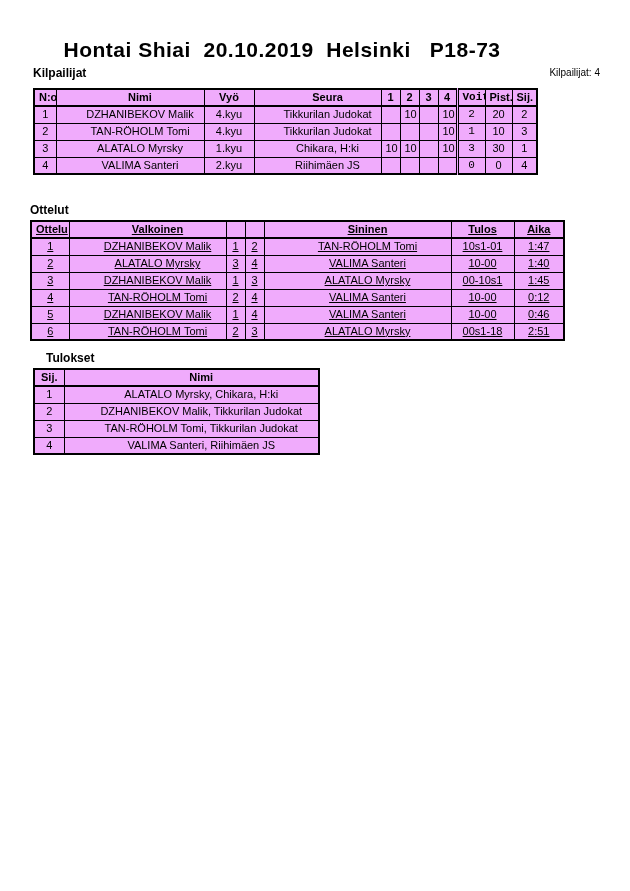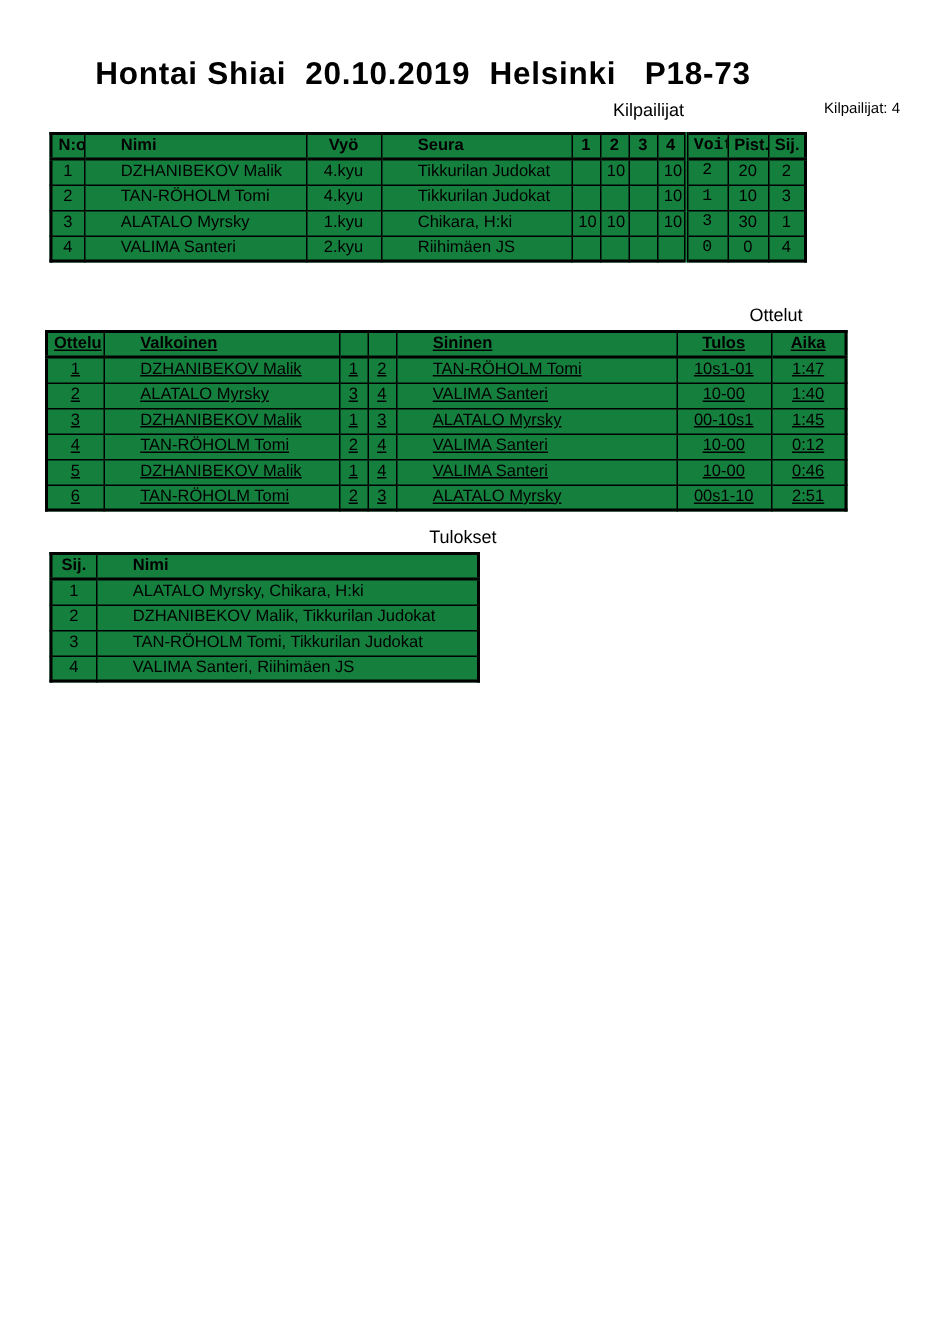--- a/index.html
+++ b/index.html
@@ -24,51 +24,51 @@
   }
   .count {
     position: absolute;
     top: 67px; right: 30px;
     font-size: 10px;
     margin-left: 20px;
   }
   .sec-title {
     position: absolute;
     font-size: 12px;
-    font-weight: normal;
-    text-align: right;
+    font-weight: bold;
+    text-align: left;
   }
   .t1 { top: 66px;  left: 33px; width: 423px; }
   .t2 { top: 203px; left: 30px; width: 505px; }
   .t3 { top: 351px; left: 46px; width: 285px; }
   table {
     position: absolute;
     border-collapse: collapse;
     table-layout: fixed;
     font-size: 11px;
     border: 2px solid #000;
-    background: #15803d;
+    background: #f0abfc;
   }
   .tbl1 { top: 88px;  left: 33px; width: 503px; }
   .tbl2 { top: 220px; left: 30px; width: 533px; text-decoration: underline; }
   .tbl3 { top: 368px; left: 33px; width: 285px; }
   th, td {
     border: 1px solid #000;
     height: 17px;
     padding: 0 4px;
     overflow: hidden;
     white-space: nowrap;
     line-height: 15px;
   }
   th {
     border-bottom: 2px solid #000;
     height: 16px;
     font-weight: bold;
   }
-  .al { text-align: left; padding-left: 24px; }
+  .al { text-align: center; padding-left: 24px; }
   .ac { text-align: center; }
   .dbl { border-left: 3px double #000; font-family: Liberation Mono, monospace; }
 </style>
 </head>
 <body>
 
 <div>
 
   <h1 class="page-title">Hontai Shiai  20.10.2019  Helsinki   P18-73</h1>
 
@@ -227,21 +227,21 @@
           <td class="al">VALIMA Santeri</td>
           <td class="ac">10-00</td>
           <td class="ac">0:46</td>
         </tr>
         <tr>
           <td class="ac">6</td>
           <td class="al">TAN-RÖHOLM Tomi</td>
           <td class="ac">2</td>
           <td class="ac">3</td>
           <td class="al">ALATALO Myrsky</td>
-          <td class="ac">00s1-10</td>
+          <td class="ac">00s1-18</td>
           <td class="ac">2:51</td>
         </tr>
       </tbody>
   </table>
 
   <div class="sec-title t3">Tulokset</div>
   <table class="tbl3">
     <colgroup>
       <col style="width:30px">
         <col style="width:255px">

